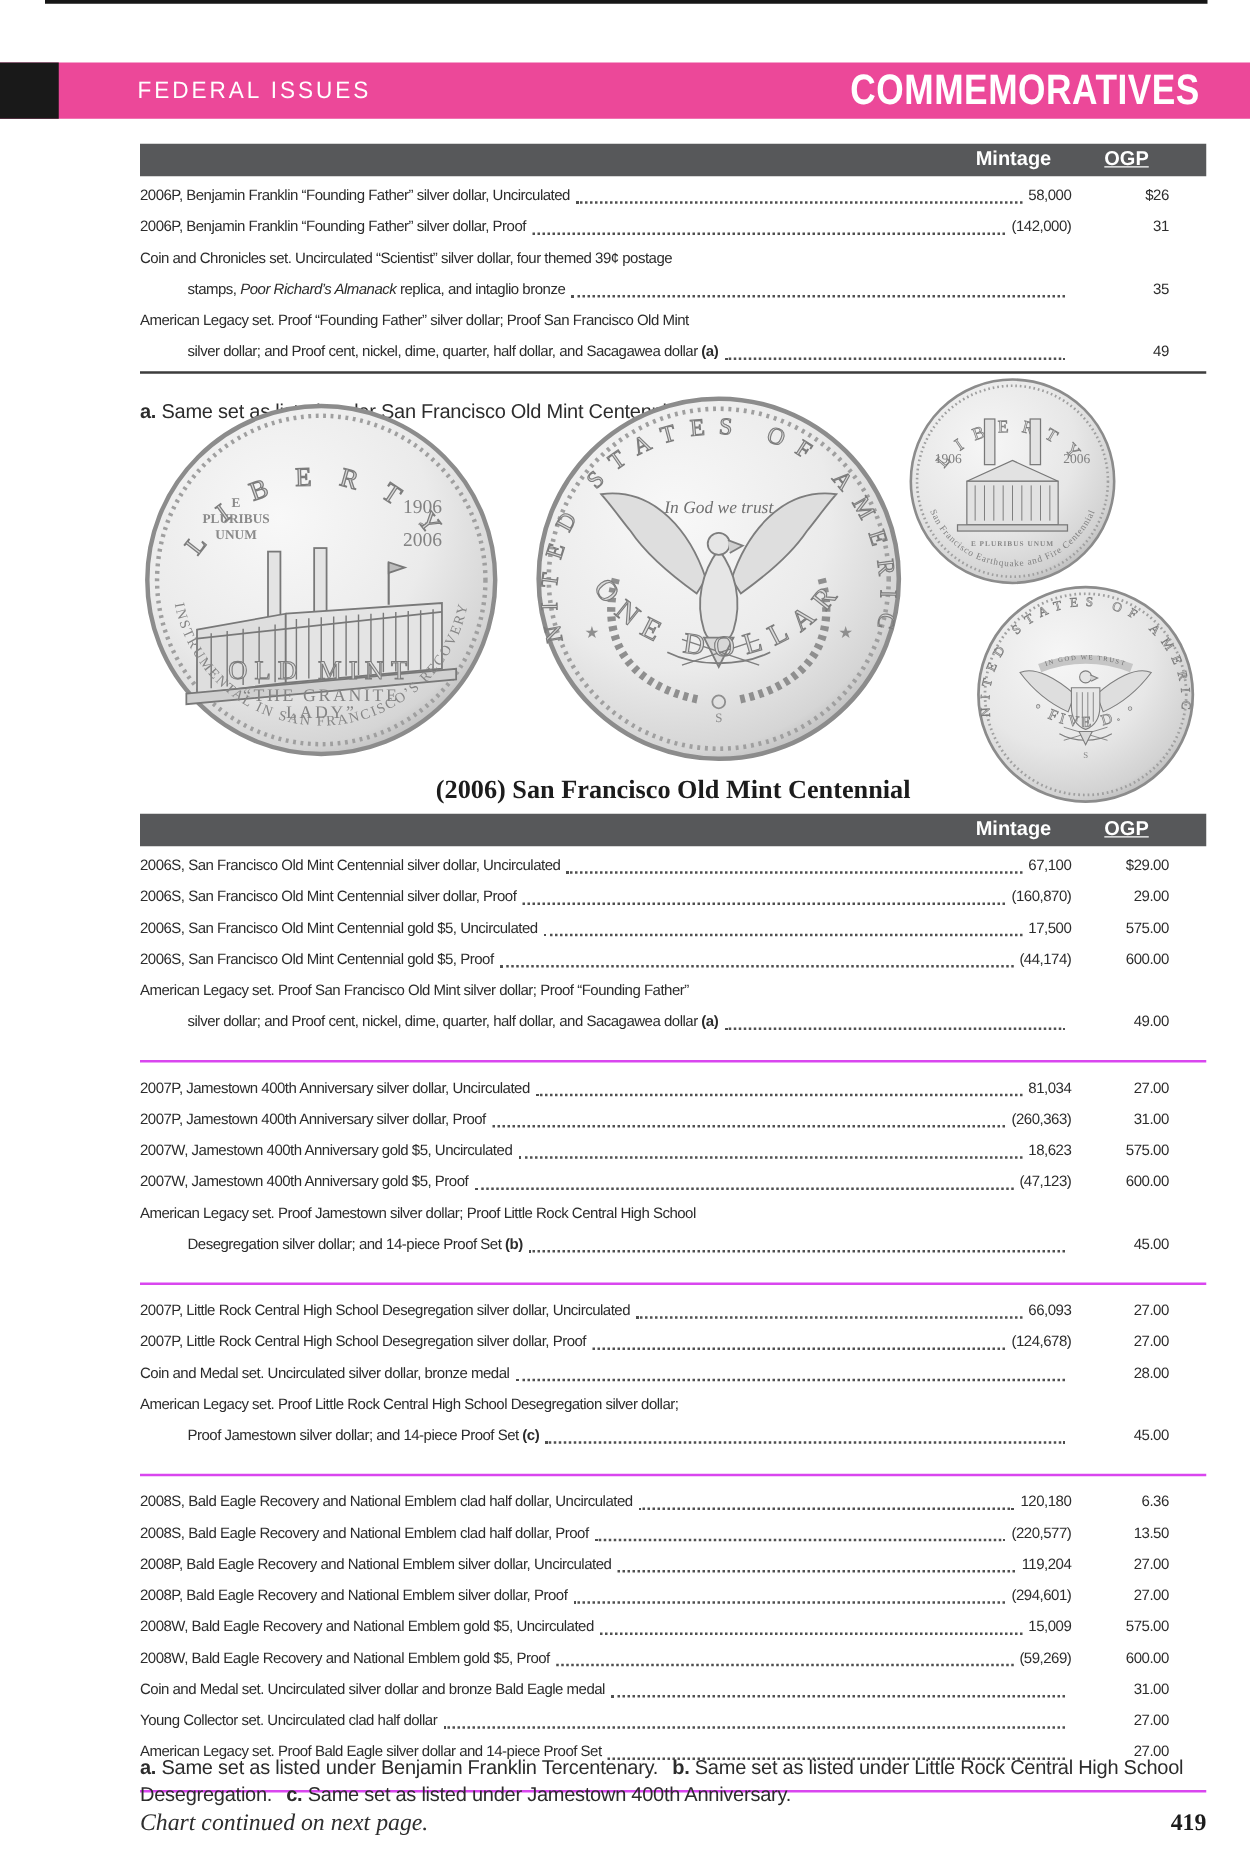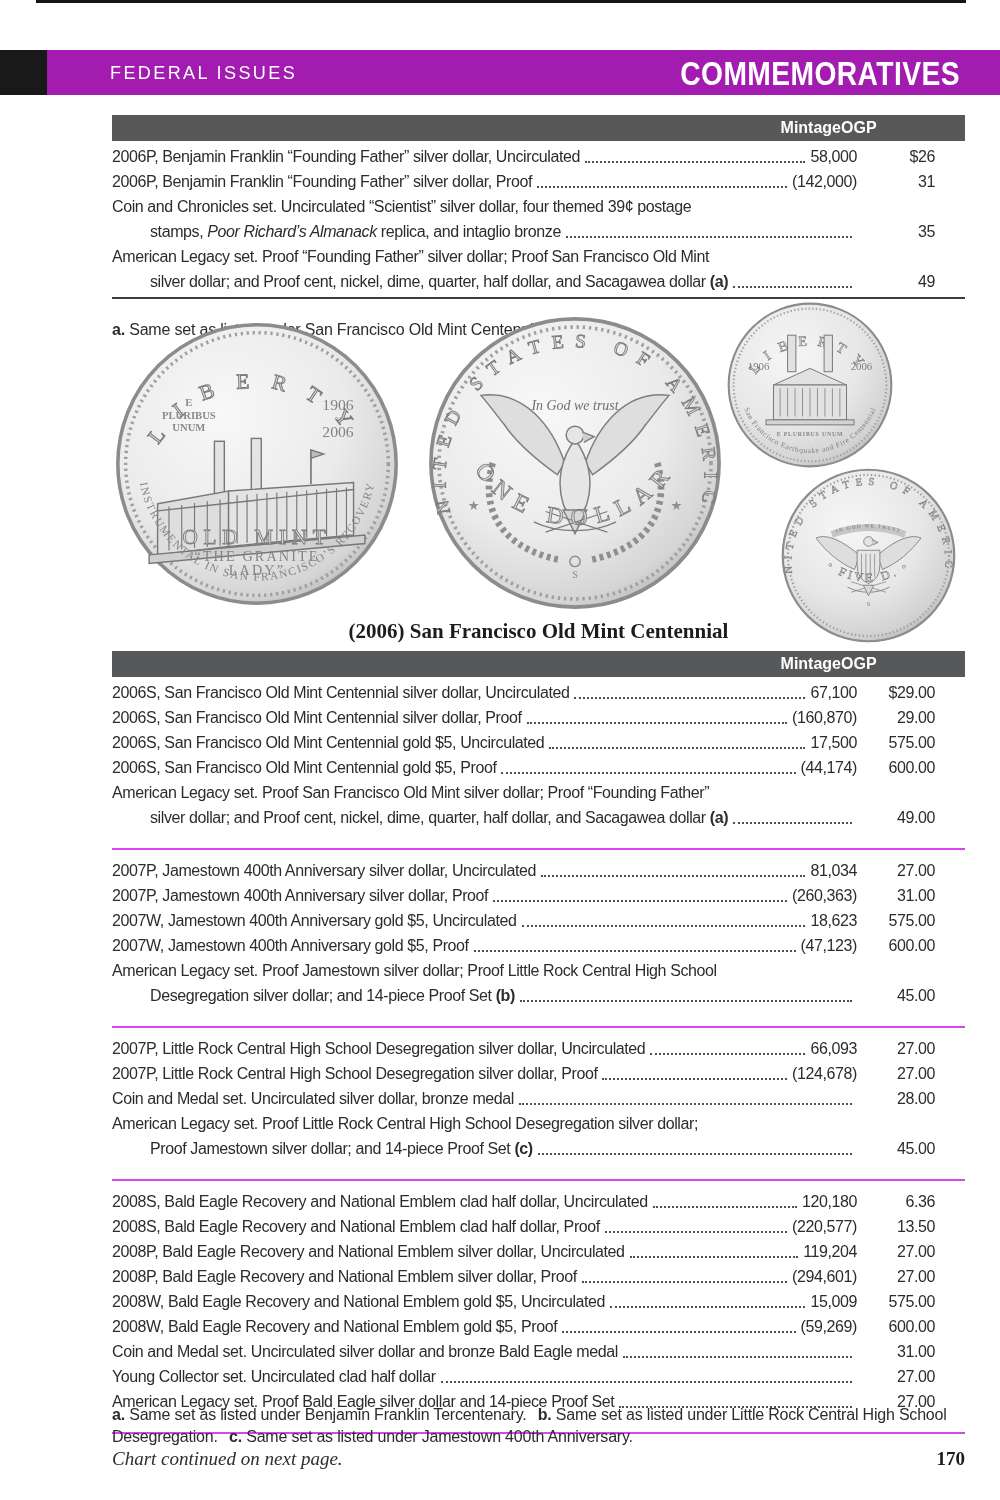--- a/index.html
+++ b/index.html
@@ -1,33 +1,33 @@
 <!DOCTYPE html>
 <html><head>
 <meta charset="utf-8">
 <style>
   html,body{margin:0;padding:0;}
   body{width:1000px;height:1500px;position:relative;background:#fff;
        font-family:"Liberation Sans",sans-serif;color:#2c2c2c;overflow:hidden;}
   .topline{position:absolute;left:36px;top:0;width:930px;height:3px;background:#161616;}
   
-  .band{position:absolute;left:0;top:50px;width:1000px;height:45px;background:#a21caf;}
+  .band{position:absolute;left:0;top:50px;width:1000px;height:45px;background:#ec4899;}
   .band .notch{position:absolute;left:0;top:0;width:47px;height:45px;background:#191919;}
   .band .hleft{position:absolute;left:110px;top:50%;transform:translateY(-50%) scaleX(.95);
        transform-origin:left center;color:#fff;font-size:19px;letter-spacing:2.5px;}
   .band .hright{position:absolute;right:40px;top:50%;transform:translateY(-50%) scaleX(.83);
        transform-origin:right center;color:#fff;font-weight:bold;font-size:34px;letter-spacing:.5px;white-space:nowrap;}
   
   .tbl{position:absolute;left:112px;width:853px;}
   .thead{display:flex;background:#57585a;color:#fff;font-weight:bold;font-size:16px;
        height:26px;line-height:26px;padding-right:46px;margin-bottom:3px;}
   .thead .fill{flex:1 1 auto;}
   .thead .mh{flex:0 0 auto;}
-  .thead .oh{flex:0 0 78px;}
-  .row{display:flex;height:25px;line-height:25px;font-size:16px;letter-spacing:-0.4px;
+  .thead .oh{flex:0 0 78px;text-align:right;text-decoration:underline;}
+  .row{display:flex;height:25px;line-height:25px;font-size:12px;letter-spacing:-0.4px;
        padding-right:30px;white-space:nowrap;}
   .row .desc{flex:0 0 auto;}
   .row.indent .desc{padding-left:38px;}
   .row .desc i{font-style:italic;}
   .row .desc b{font-weight:bold;}
   .leader{flex:1 1 auto;min-width:6px;border-bottom:2px dotted #4f4f4f;margin:0 5px 6px 5px;}
   .mint{flex:0 0 auto;}
   .ogp{flex:0 0 78px;text-align:right;}
   .rule{border-bottom:2px solid #3d3d3d;margin-top:3px;}
   .fnote{font-size:16px;line-height:21px;margin-top:20px;letter-spacing:-0.2px;}
@@ -399,14 +399,14 @@
 </div>
 
 <div class="footnotes">
   <b>a.</b><span> Same set as listed under Benjamin Franklin Tercentenary.</span>
   <b class="sp">b.</b><span> Same set as listed under Little Rock Central High School Desegregation.</span>
   <b class="sp">c.</b><span> Same set as listed under Jamestown 400th Anniversary.</span>
 </div>
 
 <div class="bottomline">
   <span class="cont">Chart continued on next page.</span>
-  <span class="pageno">170</span>
+  <span class="pageno">419</span>
 </div>
 
 </body></html>

